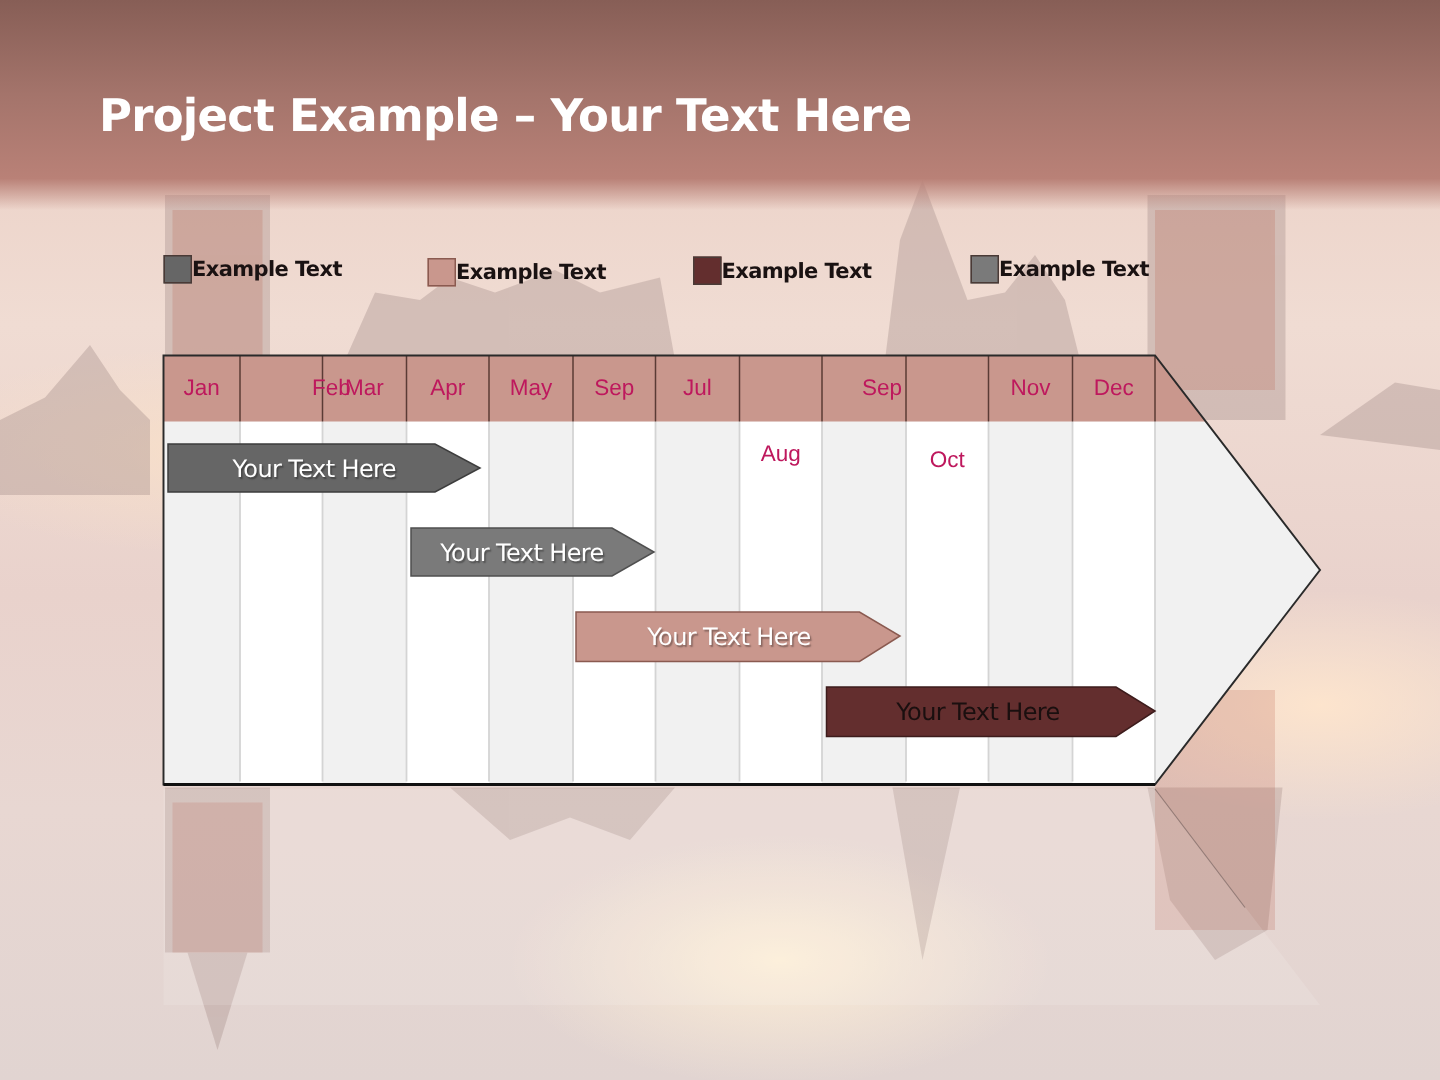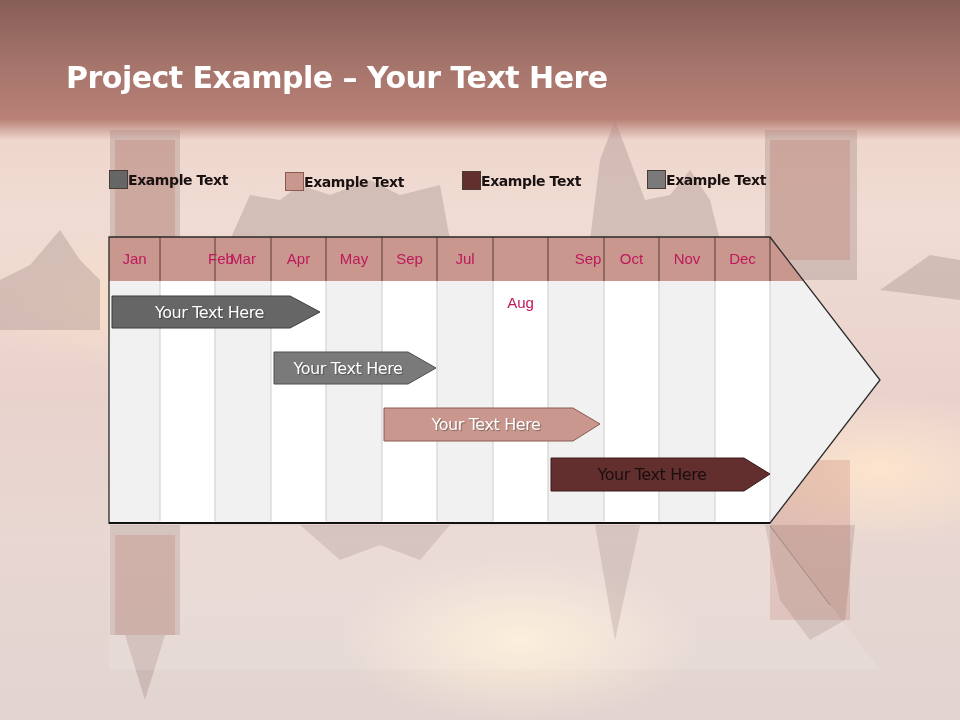--- a/index.html
+++ b/index.html
@@ -154,20 +154,20 @@
 
 <div class="month-label" style="left:109px; width:51px;">Jan</div>
 <div class="month-label" style="left:160px; width:55px;padding-left:48px;">Feb</div>
 <div class="month-label" style="left:215px; width:56px;">Mar</div>
 <div class="month-label" style="left:271px; width:55px;">Apr</div>
 <div class="month-label" style="left:326px; width:56px;">May</div>
 <div class="month-label" style="left:382px; width:55px;">Sep</div>
 <div class="month-label" style="left:437px; width:56px;">Jul</div>
 <div class="month-label" style="left:493px; width:55px;margin-top:44px;">Aug</div>
 <div class="month-label" style="left:560px; width:56px;">Sep</div>
-<div class="month-label" style="left:604px; width:55px;">Oct</div>
+<div class="month-label" style="left:604px; width:55px;margin-top:48px;">Oct</div>
 <div class="month-label" style="left:659px; width:56px;">Nov</div>
 <div class="month-label" style="left:715px; width:55px;">Dec</div>
 
 <div class="bar" style="left:112px; top:296px; width:195px; color:#ffffff;">Your  Text Here</div>
 <div class="bar" style="left:274px; top:352px; width:148px; color:#ffffff;">Your  Text Here</div>
 <div class="bar" style="left:384px; top:408px; width:204px; color:#ffffff;">Your  Text Here</div>
 <div class="bar" style="left:551px; top:458px; width:202px; color:#1a0f0f; text-shadow:none;">Your  Text Here</div>
 
 </body></html>

